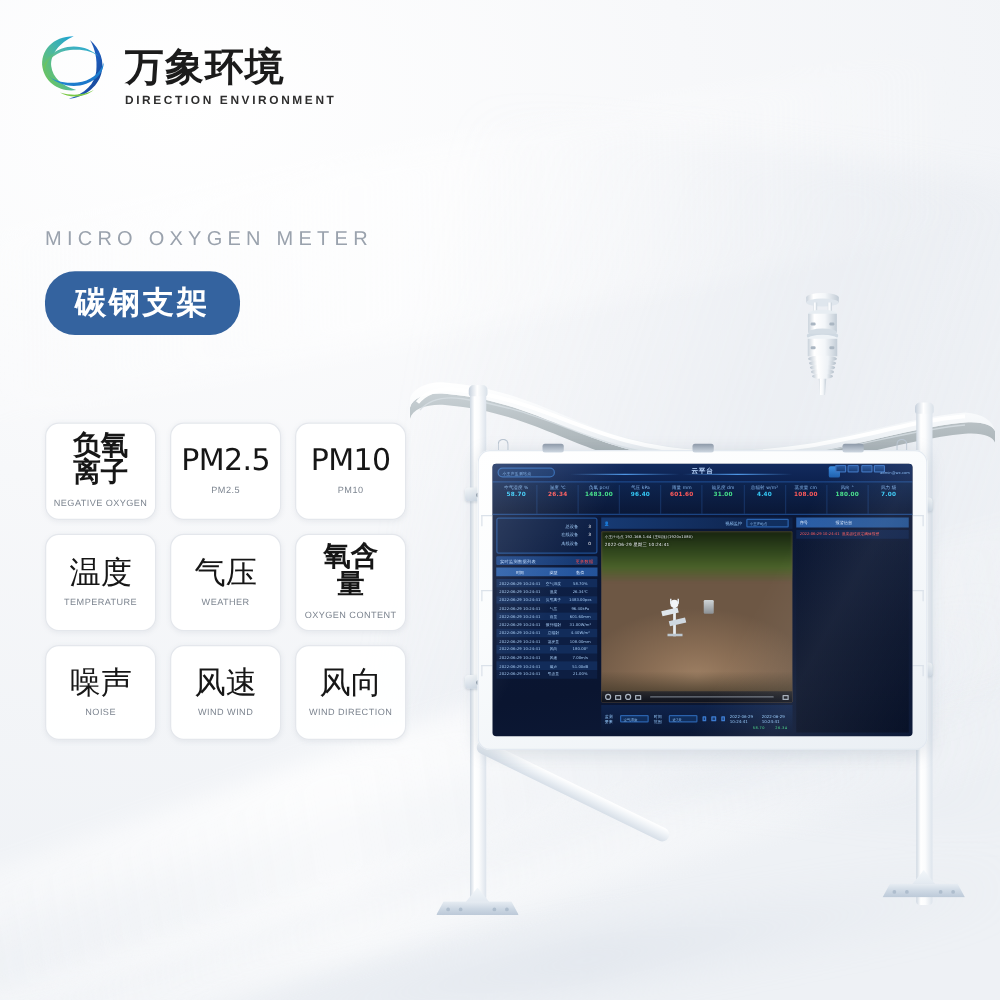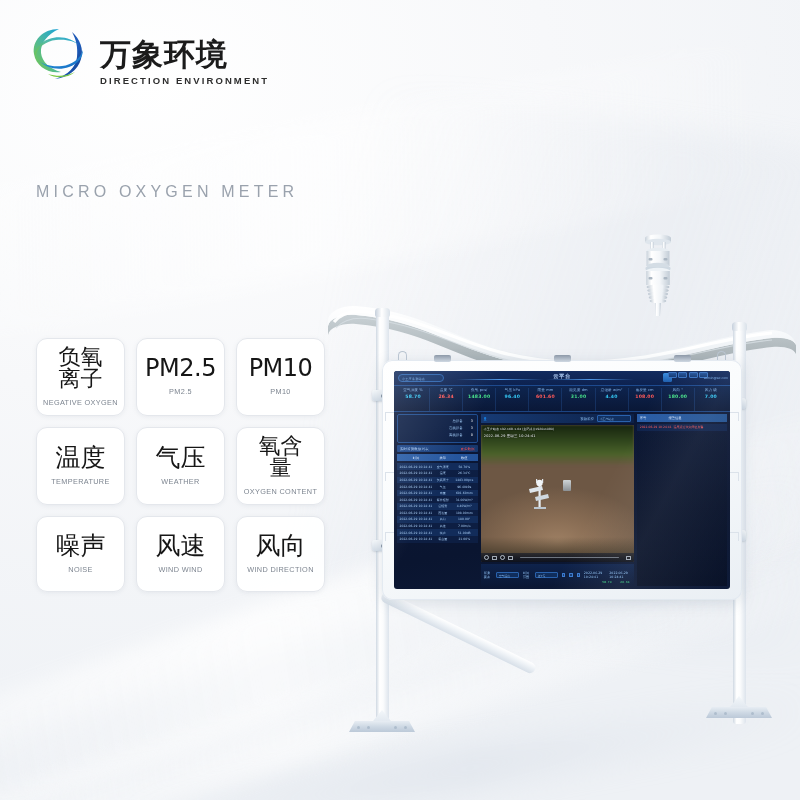--- a/index.html
+++ b/index.html
@@ -82,21 +82,21 @@
     display:flex; flex-direction:column;
     align-items:center; justify-content:center;
     padding:7px 3px 8px;
   }
   .card-cn {
     font-family:"DejaVu Sans","Liberation Sans",sans-serif;
     color:#161616; font-weight:normal; text-align:center;
     line-height:1.0; letter-spacing:0px;
   }
   .card-cn.big   { font-size:25px; }
-  .card-cn.two   { font-size:22px; line-height:1.02; }
+  .card-cn.two   { font-size:22px; line-height:1.02;font-weight:bold; }
   .card-cn.latin { font-size:24px; font-weight:normal; letter-spacing:-.5px; }
   .card-en {
     margin-top:7px; font-size:7.3px; color:#7d8590;
     letter-spacing:.35px; text-align:center; white-space:nowrap;
   }
 
   
   #product { position:absolute; left:320px; top:230px; width:480px; height:540px; }
 
   
@@ -367,20 +367,21 @@
     </svg>
   </div>
   <div>
     <div class="logo-text-cn">万象环境</div>
     <div class="logo-text-en">DIRECTION ENVIRONMENT</div>
   </div>
 </div>
 
 <div id="headline">
   <div class="h-sub">MICRO OXYGEN METER</div>
+  <div class="h-badge">碳钢支架</div>
 </div>
 
 <div id="features">
     <div class="card">
       <div class="card-cn two">负氧<br>离子</div>
       <div class="card-en">NEGATIVE OXYGEN</div>
     </div>
     <div class="card">
       <div class="card-cn latin">PM2.5</div>
       <div class="card-en">PM2.5</div>

